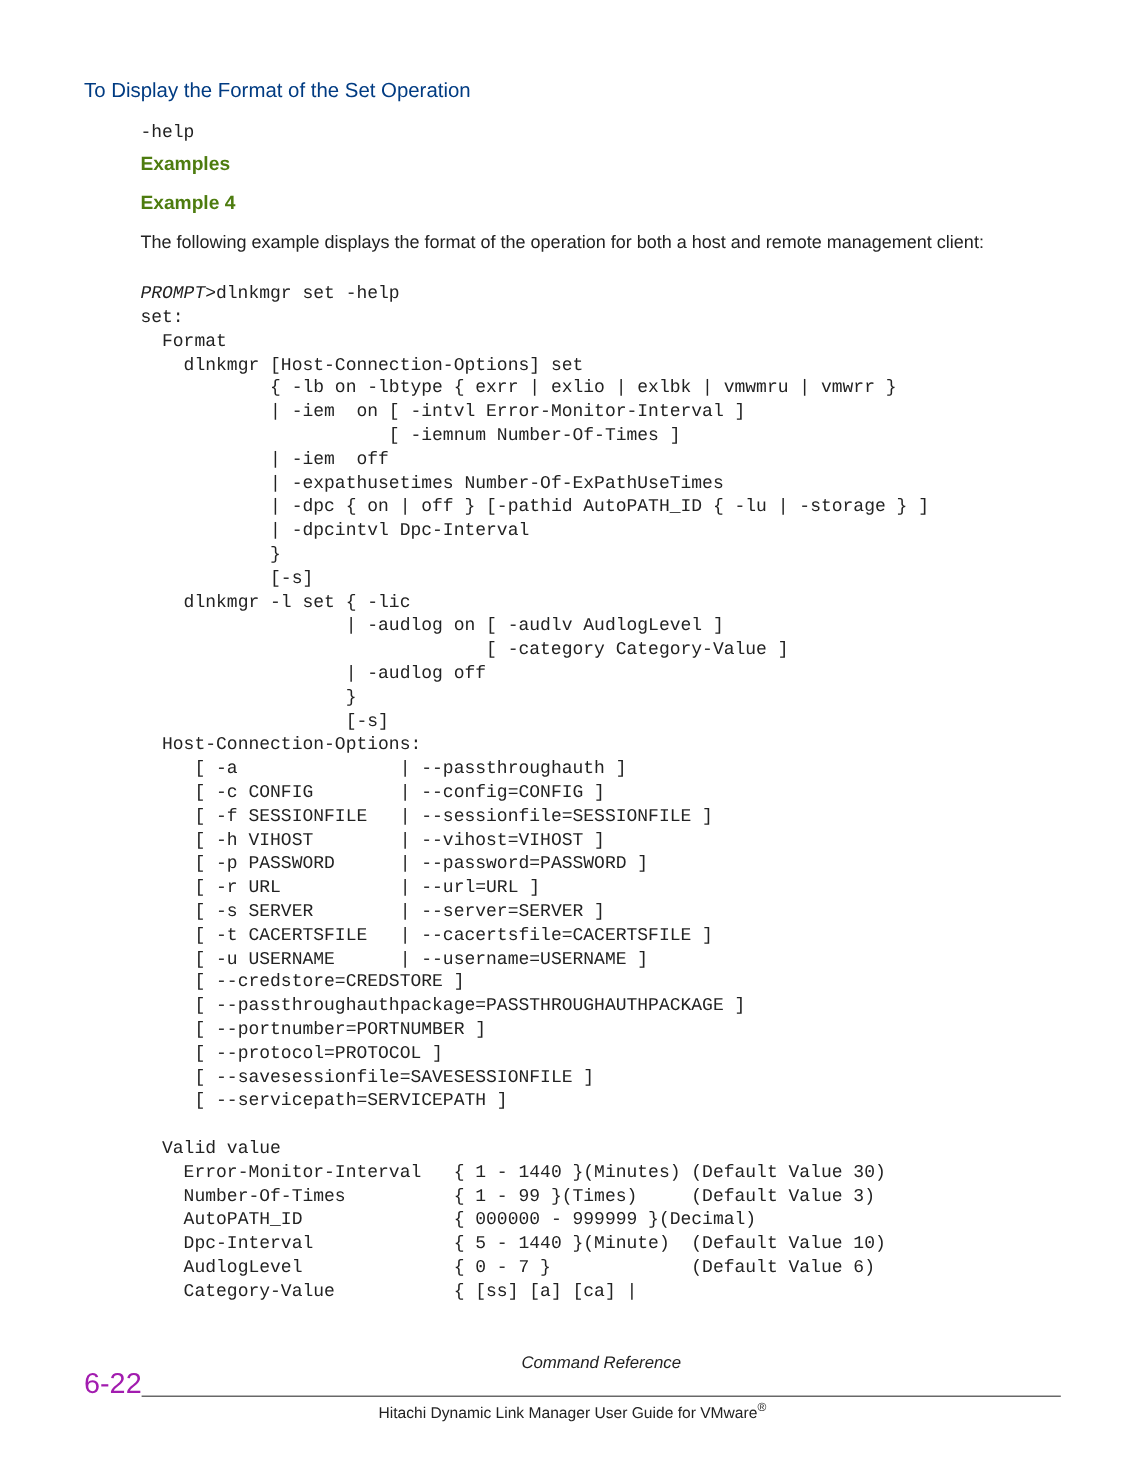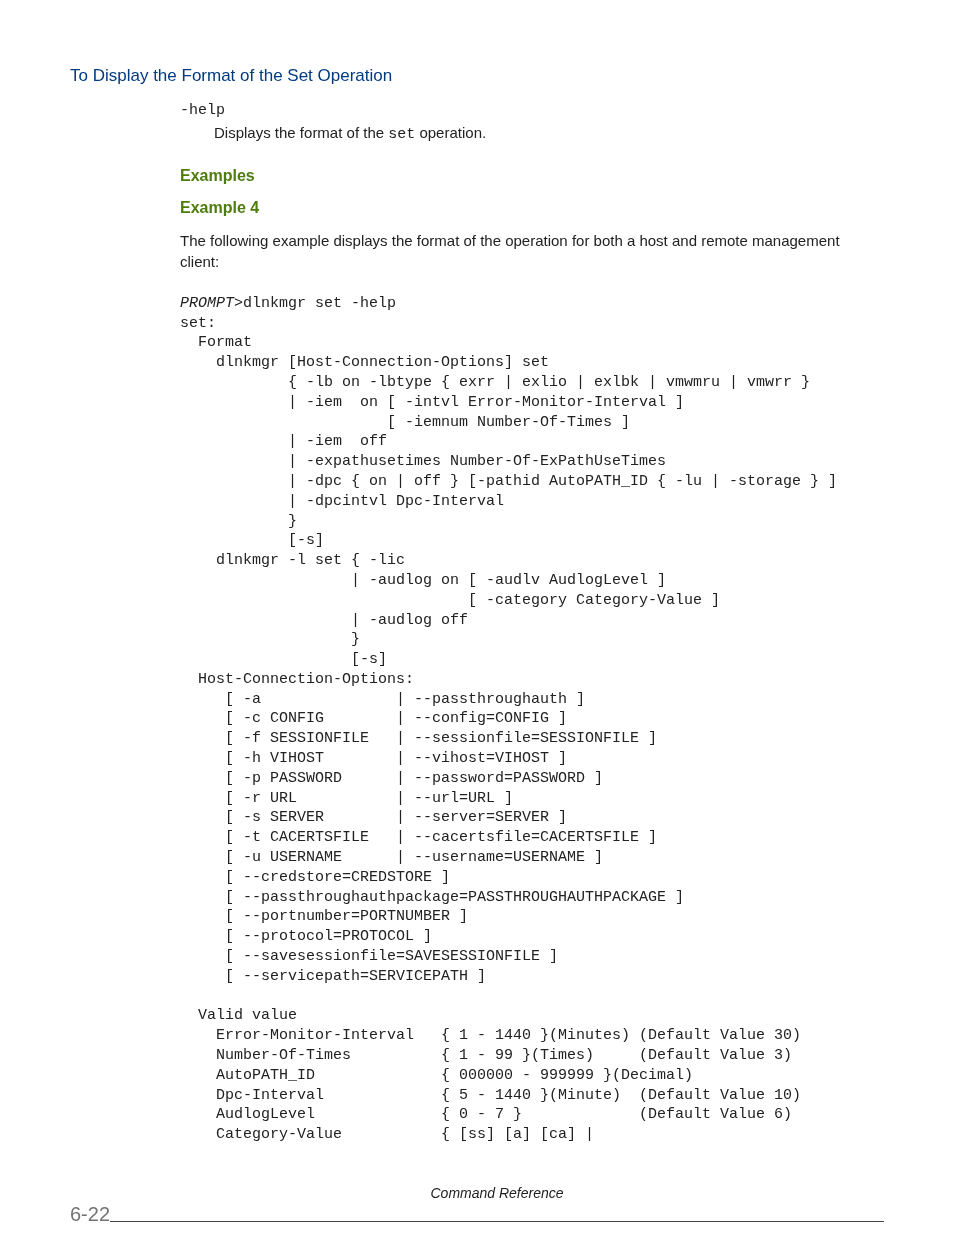--- a/index.html
+++ b/index.html
@@ -12,21 +12,21 @@
     box-sizing: border-box;
     background: #fff;
   }
   .h1 {
     color: #003b82;
     font-weight: normal;
     font-size: 17px;
     margin: 6px 0 16px 0;
   }
   .content-block {
-    margin-left: 110px;
+    margin-left: 47px;
     margin-right: 10px;
   }
   .code-inline {
     font-family: "Courier New", monospace;
     font-size: 15px;
   }
   .para {
     margin: 4px 0 22px 0;
     line-height: 1.35;
   }
@@ -46,22 +46,22 @@
     margin: 0;
     line-height: 1.32;
   }
   .prompt-italic {
     font-style: italic;
   }
   .footer {
     margin-top: 40px;
   }
   .page-num {
-    font-size: 20px;
-    color: #737373;
+    font-size: 24px;
+    color: #a21caf;
     font-family: Verdana, Geneva, sans-serif;
   }
   .footer-line1 {
     text-align: center;
     font-size: 14px;
     border-bottom: 1px solid #444;
     padding-bottom: 20px;
     margin: 0 0 4px 0;
     font-style: italic;
   }
@@ -81,23 +81,20 @@
 </style>
 </head>
 <body>
 
 <div class="h1">To Display the Format of the Set Operation</div>
 
 <div class="content-block">
 
   <div class="code-inline">-help</div>
 
-  <div class="para indent-sub">
-    <span>Displays the format of the </span><span class="code-inline">set</span><span> operation.</span>
-  </div>
 
   <div class="h2">Examples</div>
 
   <div class="h2">Example 4</div>
 
   <div class="para">The following example displays the format of the operation for both a host and remote management client:</div>
 
   <pre class="codeblock"><span class="prompt-italic">PROMPT</span><span>&gt;dlnkmgr set -help
 set:
   Format
@@ -144,13 +141,16 @@
 
 </div>
 
 <div class="footer">
   <div class="footer-row">
     <div class="page-num">6-22</div>
     <div class="footer-spacer">
       <div class="footer-line1">Command Reference</div>
     </div>
   </div>
+  <div class="footer-line2">
+    <span>Hitachi Dynamic Link Manager User Guide for VMware</span><span class="reg">®</span>
+  </div>
 </div>
 
 </body></html>

